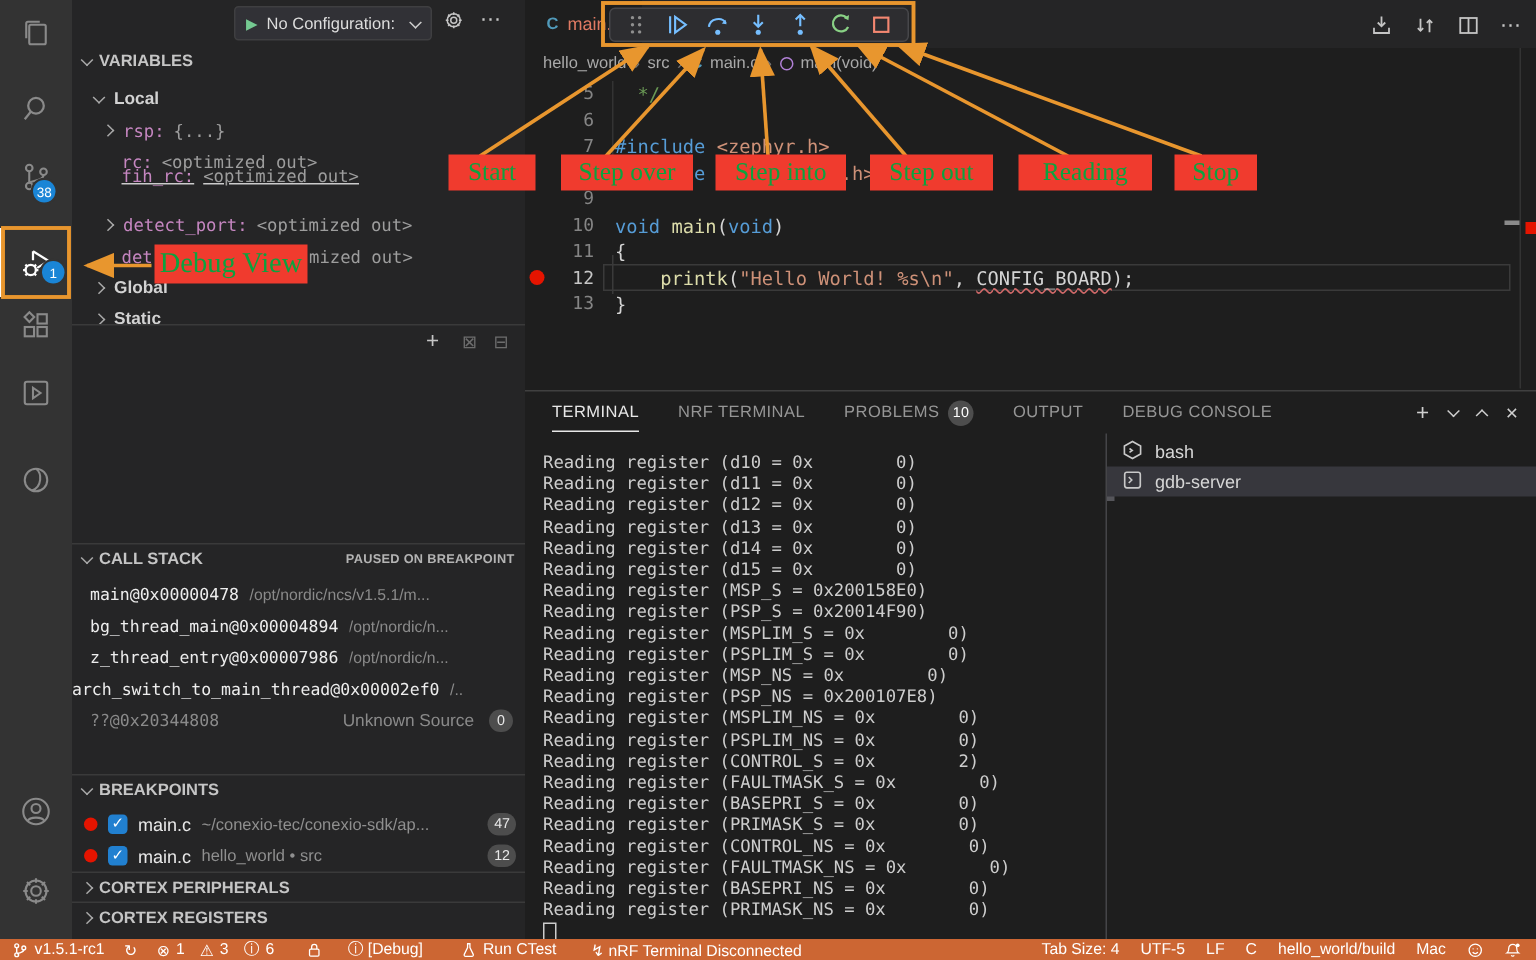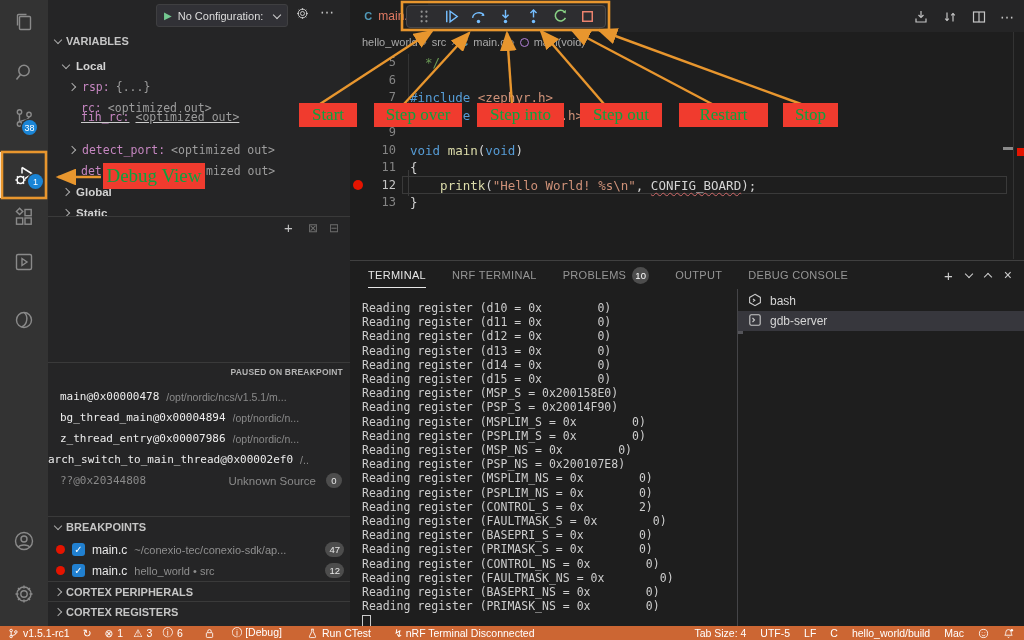--- a/index.html
+++ b/index.html
@@ -237,20 +237,24 @@
         </div>
     </div>
 
     <div id="sec-watch" class="sec sec-border" style="top:216px;height:146px">
       <span class="wicon abs" style="left:236px;top:2px;font-size:15px">+</span>
       <span class="wicon dim2 abs" style="left:260px;top:4px;font-size:12px">⊠</span>
       <span class="wicon dim2 abs" style="left:281px;top:4px;font-size:12px">⊟</span>
     </div>
 
     <div id="sec-callstack" class="sec sec-border" style="top:362px;height:154px">
+      <div class="sec-hdr">
+        <span class="chev"></span>
+        <span>CALL STACK</span>
+      </div>
       <span class="paused">PAUSED ON BREAKPOINT</span>
       <div id="frame-rows">
           <div class="trow" style="top: 23px; padding-left: 12px; box-sizing: border-box;">
             <span class="frame-name">main@0x00000478</span>
             <span class="frame-src">/opt/nordic/ncs/v1.5.1/m...</span>
           </div>
           <div class="trow" style="top: 44px; padding-left: 12px; box-sizing: border-box;">
             <span class="frame-name">bg_thread_main@0x00004894</span>
             <span class="frame-src">/opt/nordic/n...</span>
           </div>
@@ -599,18 +603,18 @@
         <line x1="101" y1="177" x2="58" y2="177" marker-end="url(#ah)"></line>
       </g>
     <rect x="402" y="2" width="207" height="28" fill="none" stroke="#e8962e" stroke-width="2.6"></rect>
     <rect x="2" y="152" width="44" height="46" fill="none" stroke="#e8962e" stroke-width="2.6"></rect>
   </svg>
   <div id="ann-labels">
       <div class="ann-label" style="left: 299px; top: 103px; width: 58px;">Start</div>
       <div class="ann-label" style="left: 374px; top: 103px; width: 88px;">Step over</div>
       <div class="ann-label" style="left: 477px; top: 103px; width: 87px;">Step into</div>
       <div class="ann-label" style="left: 580px; top: 103px; width: 82px;">Step out</div>
-      <div class="ann-label" style="left: 679px; top: 103px; width: 89px;">Restart</div>
+      <div class="ann-label" style="left: 679px; top: 103px; width: 89px;">Reading</div>
       <div class="ann-label" style="left: 783px; top: 103px; width: 55px;">Stop</div>
       <div class="ann-label" style="left: 103px; top: 163px; width: 102px; height: 26px; font-size: 19px;">Debug View</div>
     </div>
 
 </div>
 
 </body></html>

